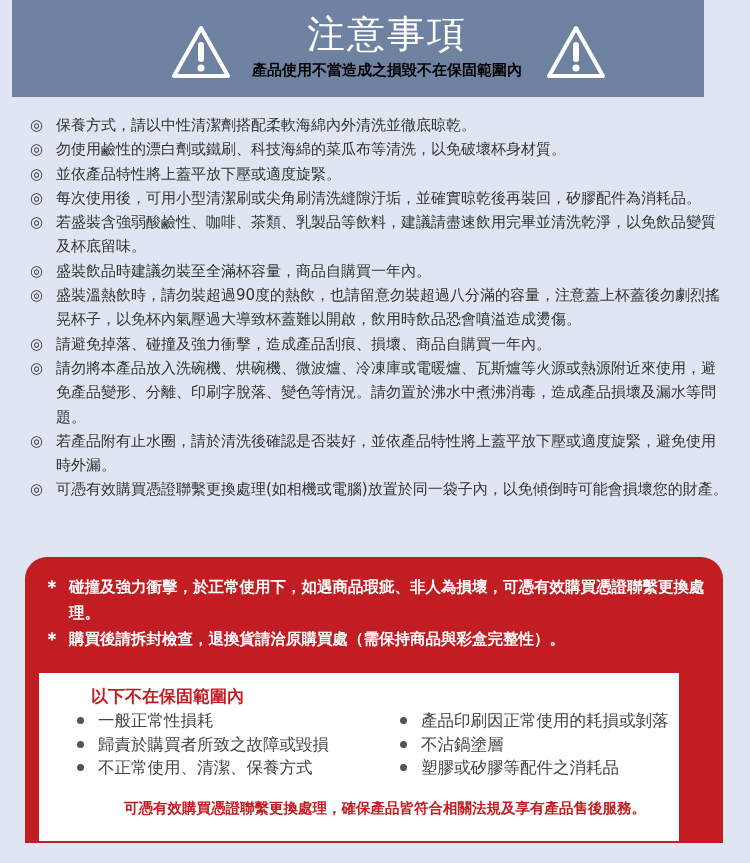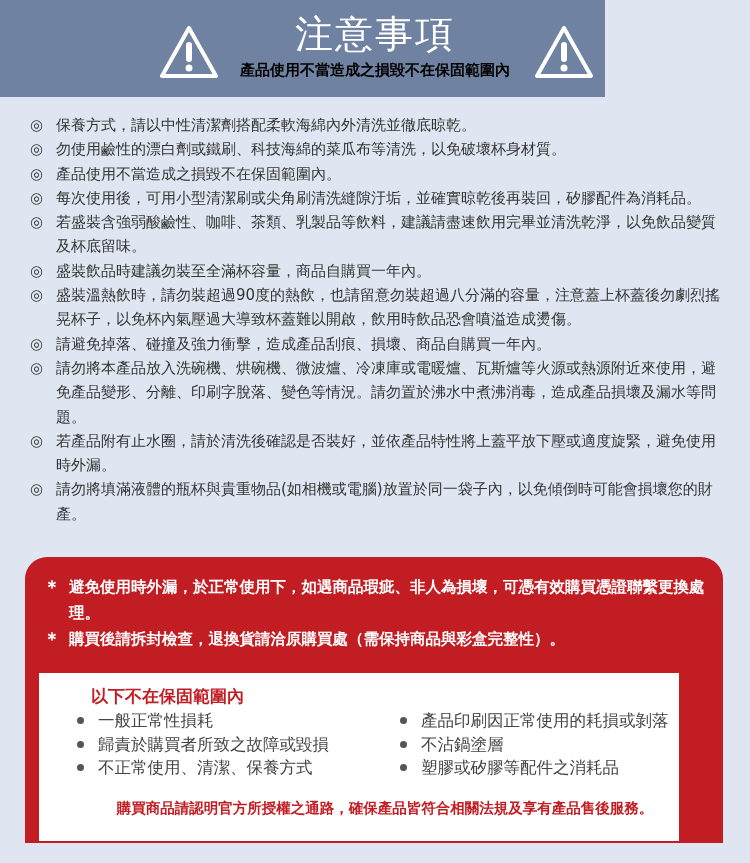--- a/index.html
+++ b/index.html
@@ -4,21 +4,21 @@
 <style>
   * { margin: 0; padding: 0; box-sizing: border-box; }
   html, body { width: 750px; height: 863px; overflow: hidden; }
   body {
     background: #dfe6f1;
     font-family: "DejaVu Sans", "Liberation Sans", sans-serif;
     color: #333;
     position: relative;
   }
   .header {
-    position: absolute; left: 0; top: 0; width: 605px; height: 97px;
+    position: absolute; left: 12px; top: 0; width: 692px; height: 97px;
     background: #6f82a1;
   }
   .header-title {
     position: absolute; left: 0; width: 750px; top: 12px;
     text-align: center; color: #fff;
     font-family: "DejaVu Serif", "Liberation Serif", serif;
     font-size: 38px; letter-spacing: 2px; line-height: 44px;
   }
   .header-sub {
     position: absolute; left: 0; width: 750px; top: 60px;
@@ -87,21 +87,21 @@
   <div class="note">
       <span class="mark">◎</span>
       <span class="txt">保養方式，請以中性清潔劑搭配柔軟海綿內外清洗並徹底晾乾。</span>
     </div>
   <div class="note">
       <span class="mark">◎</span>
       <span class="txt">勿使用鹼性的漂白劑或鐵刷、科技海綿的菜瓜布等清洗，以免破壞杯身材質。</span>
     </div>
   <div class="note">
       <span class="mark">◎</span>
-      <span class="txt">產品使用不當造成之損毀不在保固範圍內。</span>
+      <span class="txt">並依產品特性將上蓋平放下壓或適度旋緊。</span>
     </div>
   <div class="note">
       <span class="mark">◎</span>
       <span class="txt">每次使用後，可用小型清潔刷或尖角刷清洗縫隙汙垢，並確實晾乾後再裝回，矽膠配件為消耗品。</span>
     </div>
   <div class="note">
       <span class="mark">◎</span>
       <span class="txt">若盛裝含強弱酸鹼性、咖啡、茶類、乳製品等飲料，建議請盡速飲用完畢並清洗乾淨，以免飲品變質及杯底留味。</span>
     </div>
   <div class="note">
@@ -119,29 +119,29 @@
   <div class="note">
       <span class="mark">◎</span>
       <span class="txt">請勿將本產品放入洗碗機、烘碗機、微波爐、冷凍庫或電暖爐、瓦斯爐等火源或熱源附近來使用，避免產品變形、分離、印刷字脫落、變色等情況。請勿置於沸水中煮沸消毒，造成產品損壞及漏水等問題。</span>
     </div>
   <div class="note">
       <span class="mark">◎</span>
       <span class="txt">若產品附有止水圈，請於清洗後確認是否裝好，並依產品特性將上蓋平放下壓或適度旋緊，避免使用時外漏。</span>
     </div>
   <div class="note">
       <span class="mark">◎</span>
-      <span class="txt">請勿將填滿液體的瓶杯與貴重物品(如相機或電腦)放置於同一袋子內，以免傾倒時可能會損壞您的財產。</span>
+      <span class="txt">可憑有效購買憑證聯繫更換處理(如相機或電腦)放置於同一袋子內，以免傾倒時可能會損壞您的財產。</span>
     </div>
 </div>
 
 <div class="card">
   <div class="card-top">
     <div class="star-line">
         <span class="star">＊</span>
-        <span>避免使用時外漏，於正常使用下，如遇商品瑕疵、非人為損壞，可憑有效購買憑證聯繫更換處理。</span>
+        <span>碰撞及強力衝擊，於正常使用下，如遇商品瑕疵、非人為損壞，可憑有效購買憑證聯繫更換處理。</span>
       </div>
     <div class="star-line">
         <span class="star">＊</span>
         <span>購買後請拆封檢查，退換貨請洽原購買處（需保持商品與彩盒完整性）。</span>
       </div>
   </div>
   <div class="card-white">
     <div class="excl-title">以下不在保固範圍內</div>
     <div class="excl-col right">
       <div class="excl-item">
@@ -164,15 +164,15 @@
         </div>
       <div class="excl-item">
           <span class="dot"></span>
           <span>歸責於購買者所致之故障或毀損</span>
         </div>
       <div class="excl-item">
           <span class="dot"></span>
           <span>不正常使用、清潔、保養方式</span>
         </div>
     </div>
-    <div class="footer-note">購買商品請認明官方所授權之通路，確保產品皆符合相關法規及享有產品售後服務。</div>
+    <div class="footer-note">可憑有效購買憑證聯繫更換處理，確保產品皆符合相關法規及享有產品售後服務。</div>
   </div>
 </div>
 
 </body></html>

